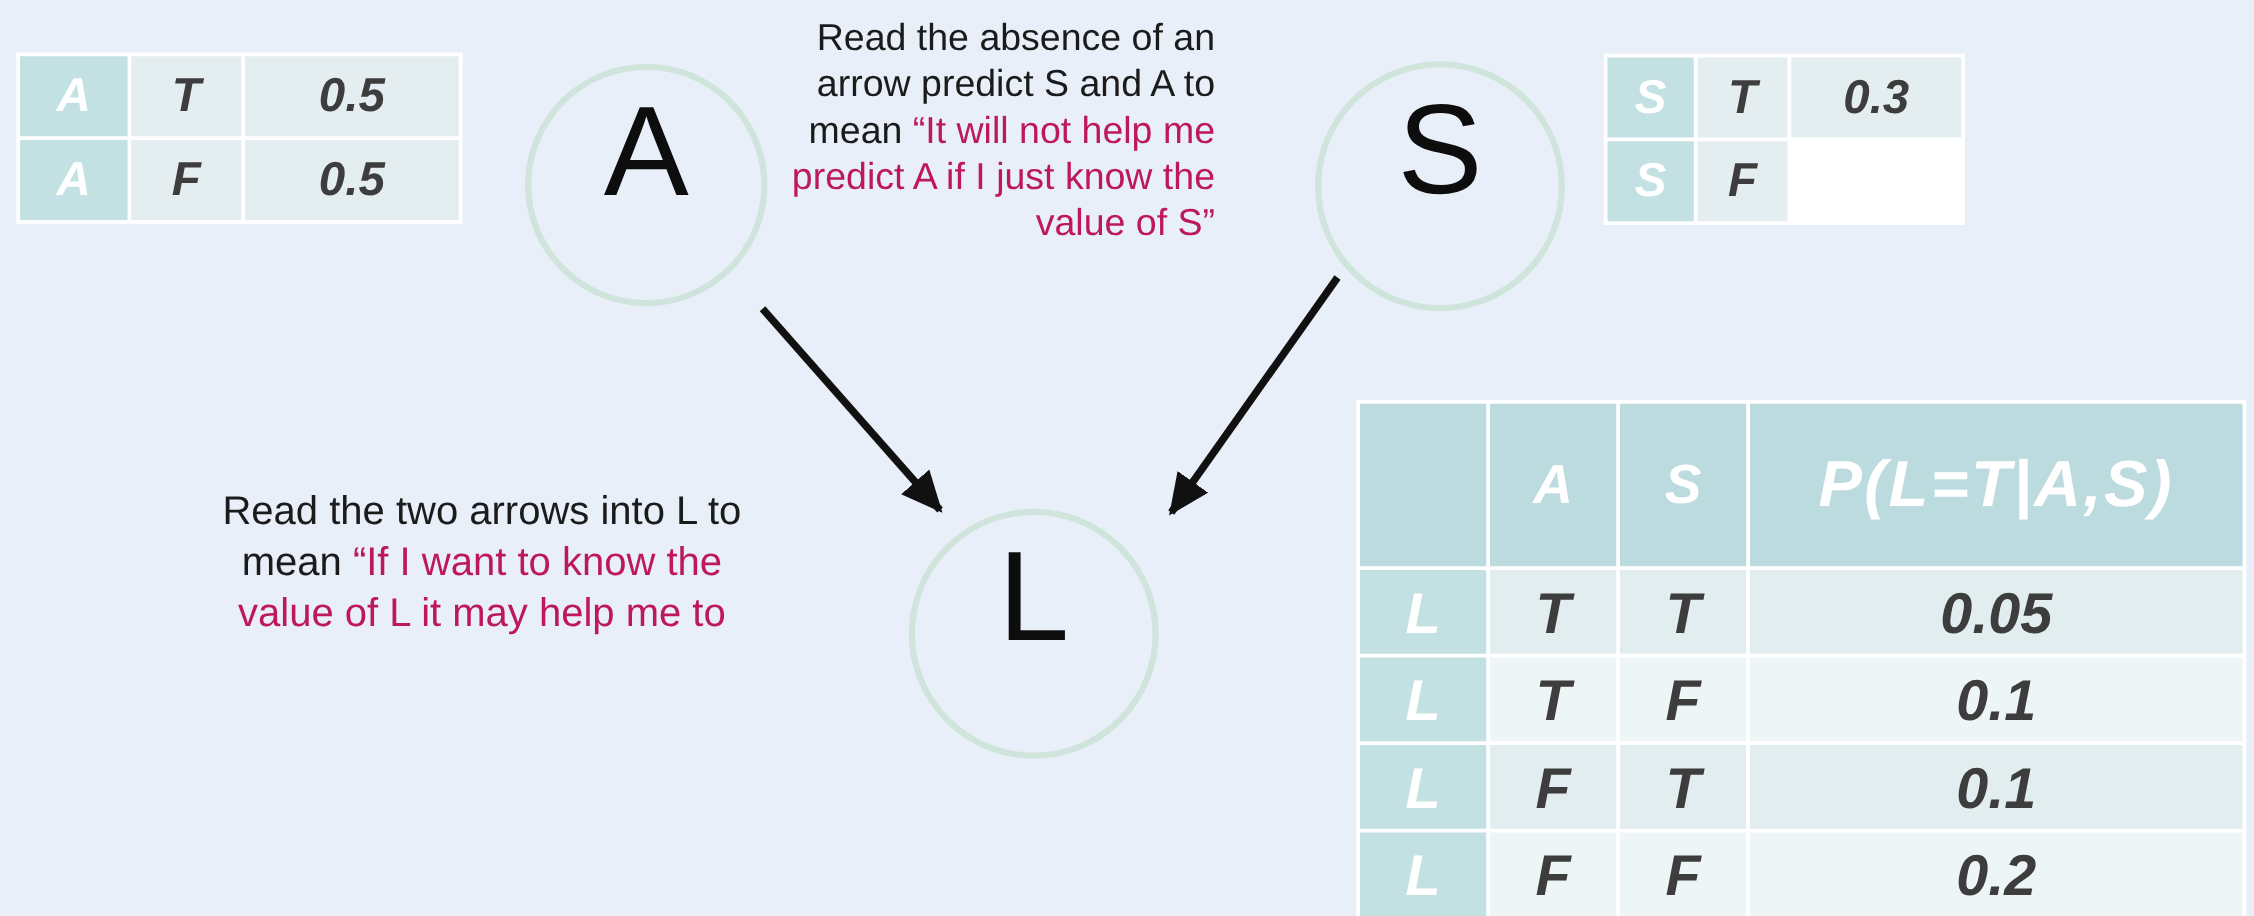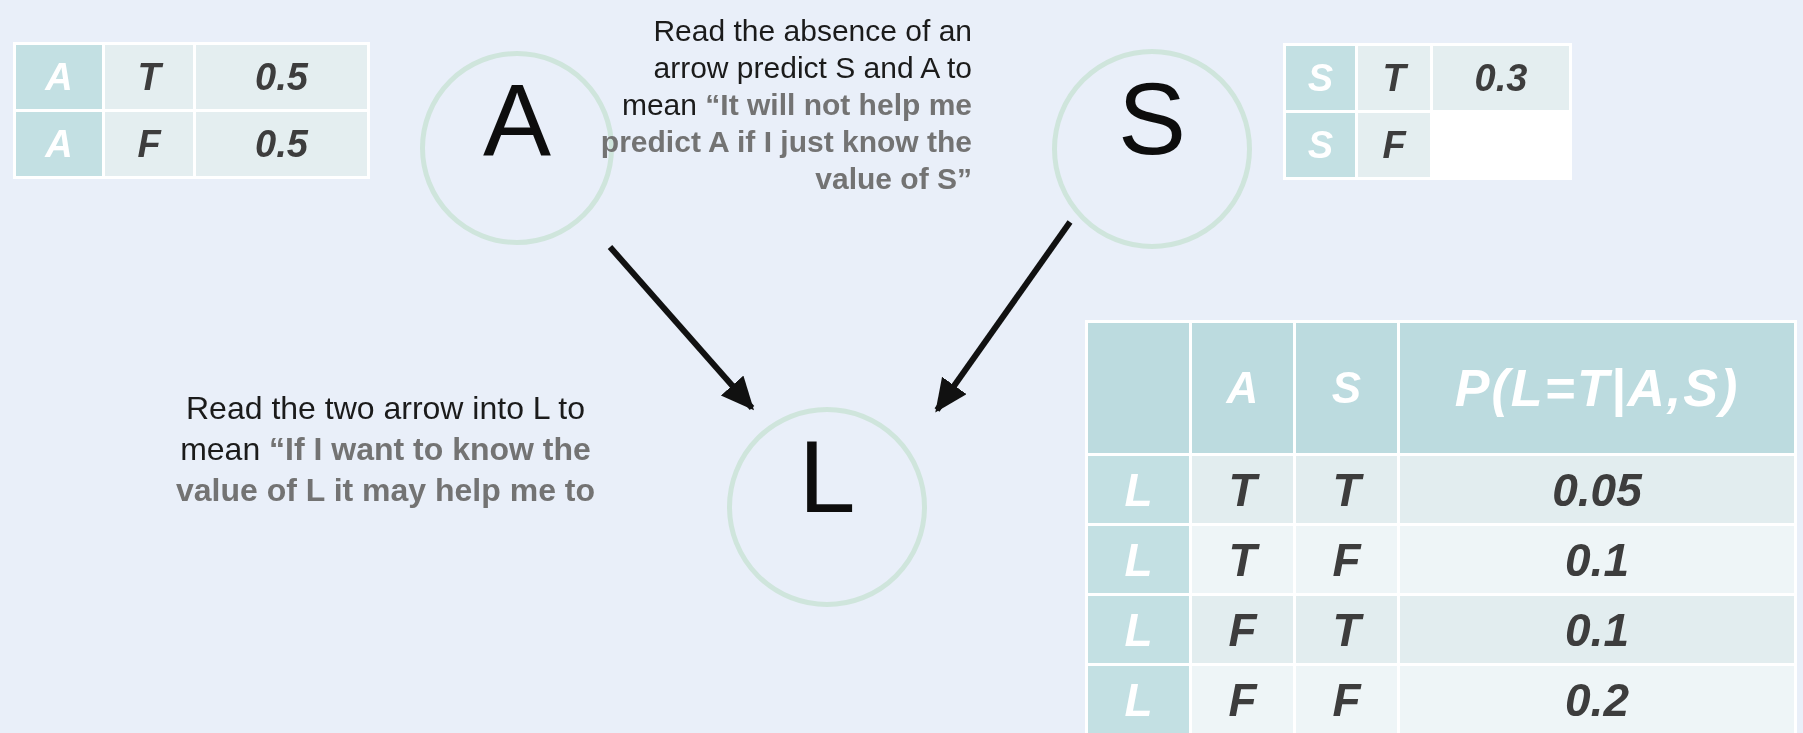--- a/index.html
+++ b/index.html
@@ -38,21 +38,21 @@
     padding-top: 14px;
     color: #0d0d0d;
   }
 
   
   .note {
     position: absolute;
     text-align: center;
     color: #1b1b1b;
   }
-  .note .blue { color: #737373; font-weight: bold; }
+  .note .blue { color: #be185d; }
   .top-note  { left: 588px; top: 12px;  width: 384px; font-size: 30px; line-height: 37px; text-align: right; }
   .left-note { left: 148px; top: 388px; width: 475px; font-size: 32px; line-height: 41px; }
 
   
   .ptable {
     position: absolute;
     display: grid;
     background: #ffffff;
     padding: 3px;
     gap: 3px;
@@ -107,21 +107,21 @@
 
   <div class="note top-note">
     <div><span>Read the absence of an</span></div>
     <div><span>arrow predict S and A to</span></div>
     <div><span>mean </span><span class="blue">“It will not help me</span></div>
     <div><span class="blue">predict A if I just know the</span></div>
     <div><span class="blue">value of S”</span></div>
   </div>
 
   <div class="note left-note">
-    <div><span>Read the two arrow into L to</span></div>
+    <div><span>Read the two arrows into L to</span></div>
     <div><span>mean </span><span class="blue">“If I want to know the</span></div>
     <div><span class="blue">value of L it may help me to</span></div>
   </div>
 
   <div class="ptable prior-a">
     <div class="cell hc">A</div>
     <div class="cell">T</div>
     <div class="cell">0.5</div>
     <div class="cell hc">A</div>
     <div class="cell">F</div>

